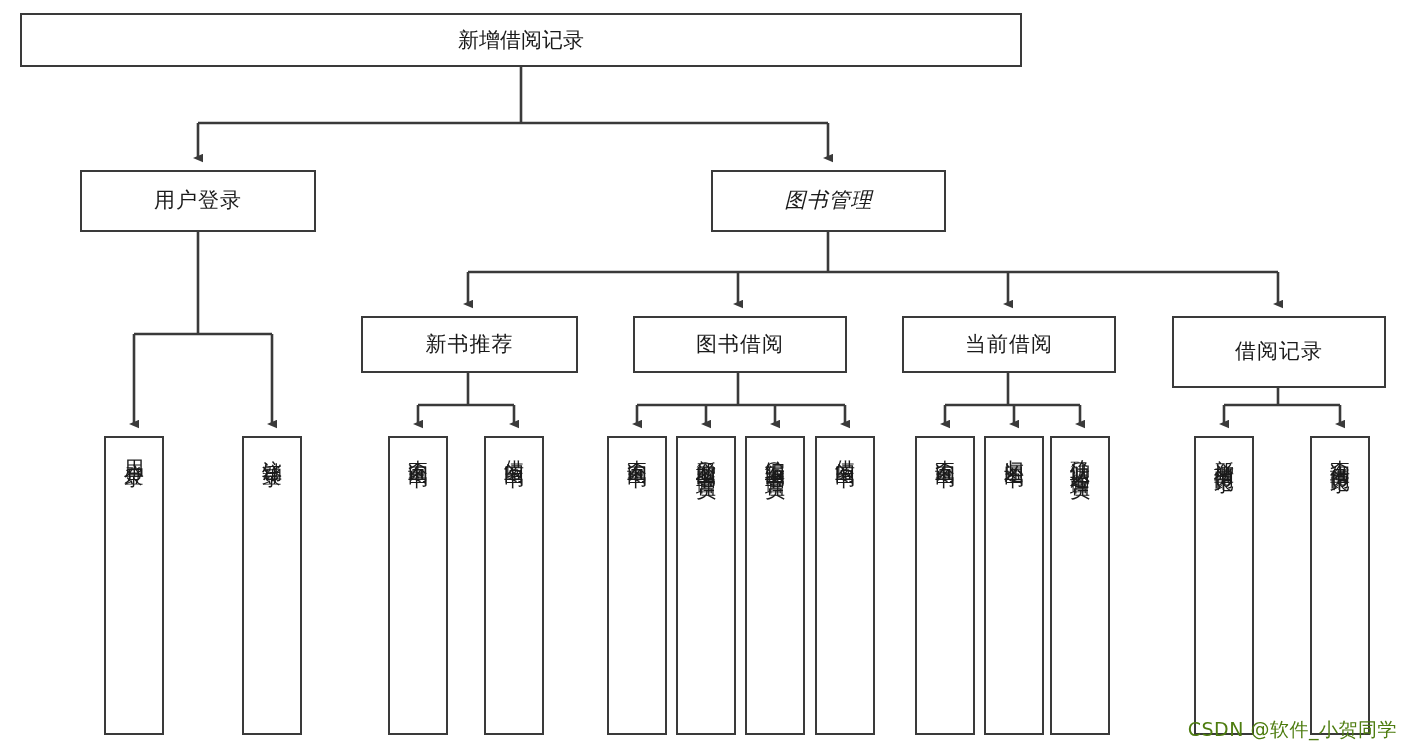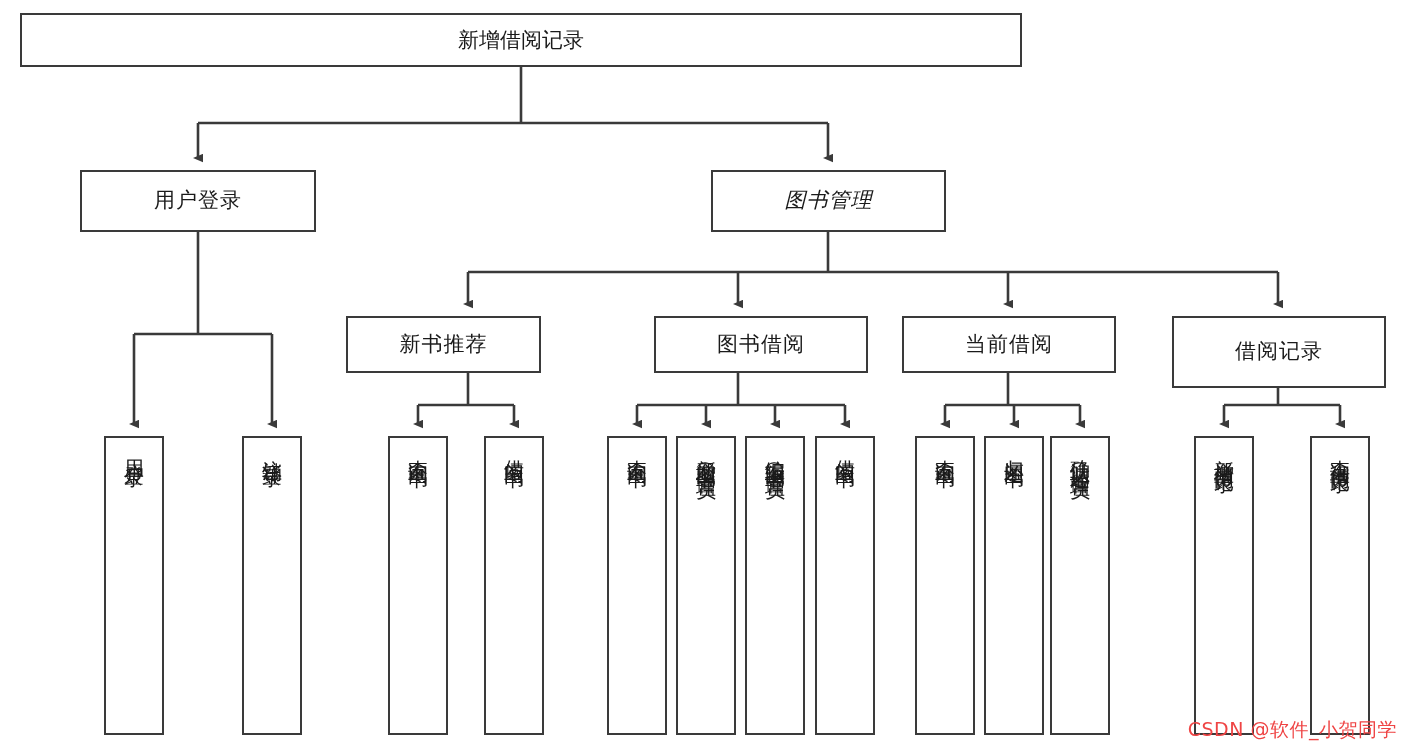--- a/index.html
+++ b/index.html
@@ -55,21 +55,21 @@
     letter-spacing: 3px;
     line-height: 1.05;
     white-space: nowrap;
     display: block;
   }
   .watermark {
     position: absolute;
     right: 8px;
     bottom: 4px;
     font-size: 19px;
-    color: #ef4444;
+    color: #4d7c0f;
     letter-spacing: 0.5px;
     white-space: nowrap;
   }
 </style>
 </head>
 <body>
 
 <div id="canvas">
 
   <svg class="edges" viewBox="0 0 1405 747">
@@ -128,24 +128,24 @@
     <span>新增借阅记录</span>
   </div>
 
   <div class="node h" style="left:80px; top:170px; width:236px; height:62px;">
     <span>用户登录</span>
   </div>
   <div class="node h" style="left:711px; top:170px; width:235px; height:62px;font-style:italic;">
     <span>图书管理</span>
   </div>
 
-  <div class="node h" style="left:346px; top:316px; width:195px; height:57px;">
+  <div class="node h" style="left:361px; top:316px; width:217px; height:57px;">
     <span>新书推荐</span>
   </div>
-  <div class="node h" style="left:633px; top:316px; width:214px; height:57px;margin-left:21px;">
+  <div class="node h" style="left:633px; top:316px; width:214px; height:57px;">
     <span>图书借阅</span>
   </div>
   <div class="node h" style="left:902px; top:316px; width:214px; height:57px;">
     <span>当前借阅</span>
   </div>
   <div class="node h" style="left:1172px; top:316px; width:214px; height:72px;">
     <span>借阅记录</span>
   </div>
 
   <div class="node leaf" style="left:104px; top:436px; width:60px; height:299px;">

